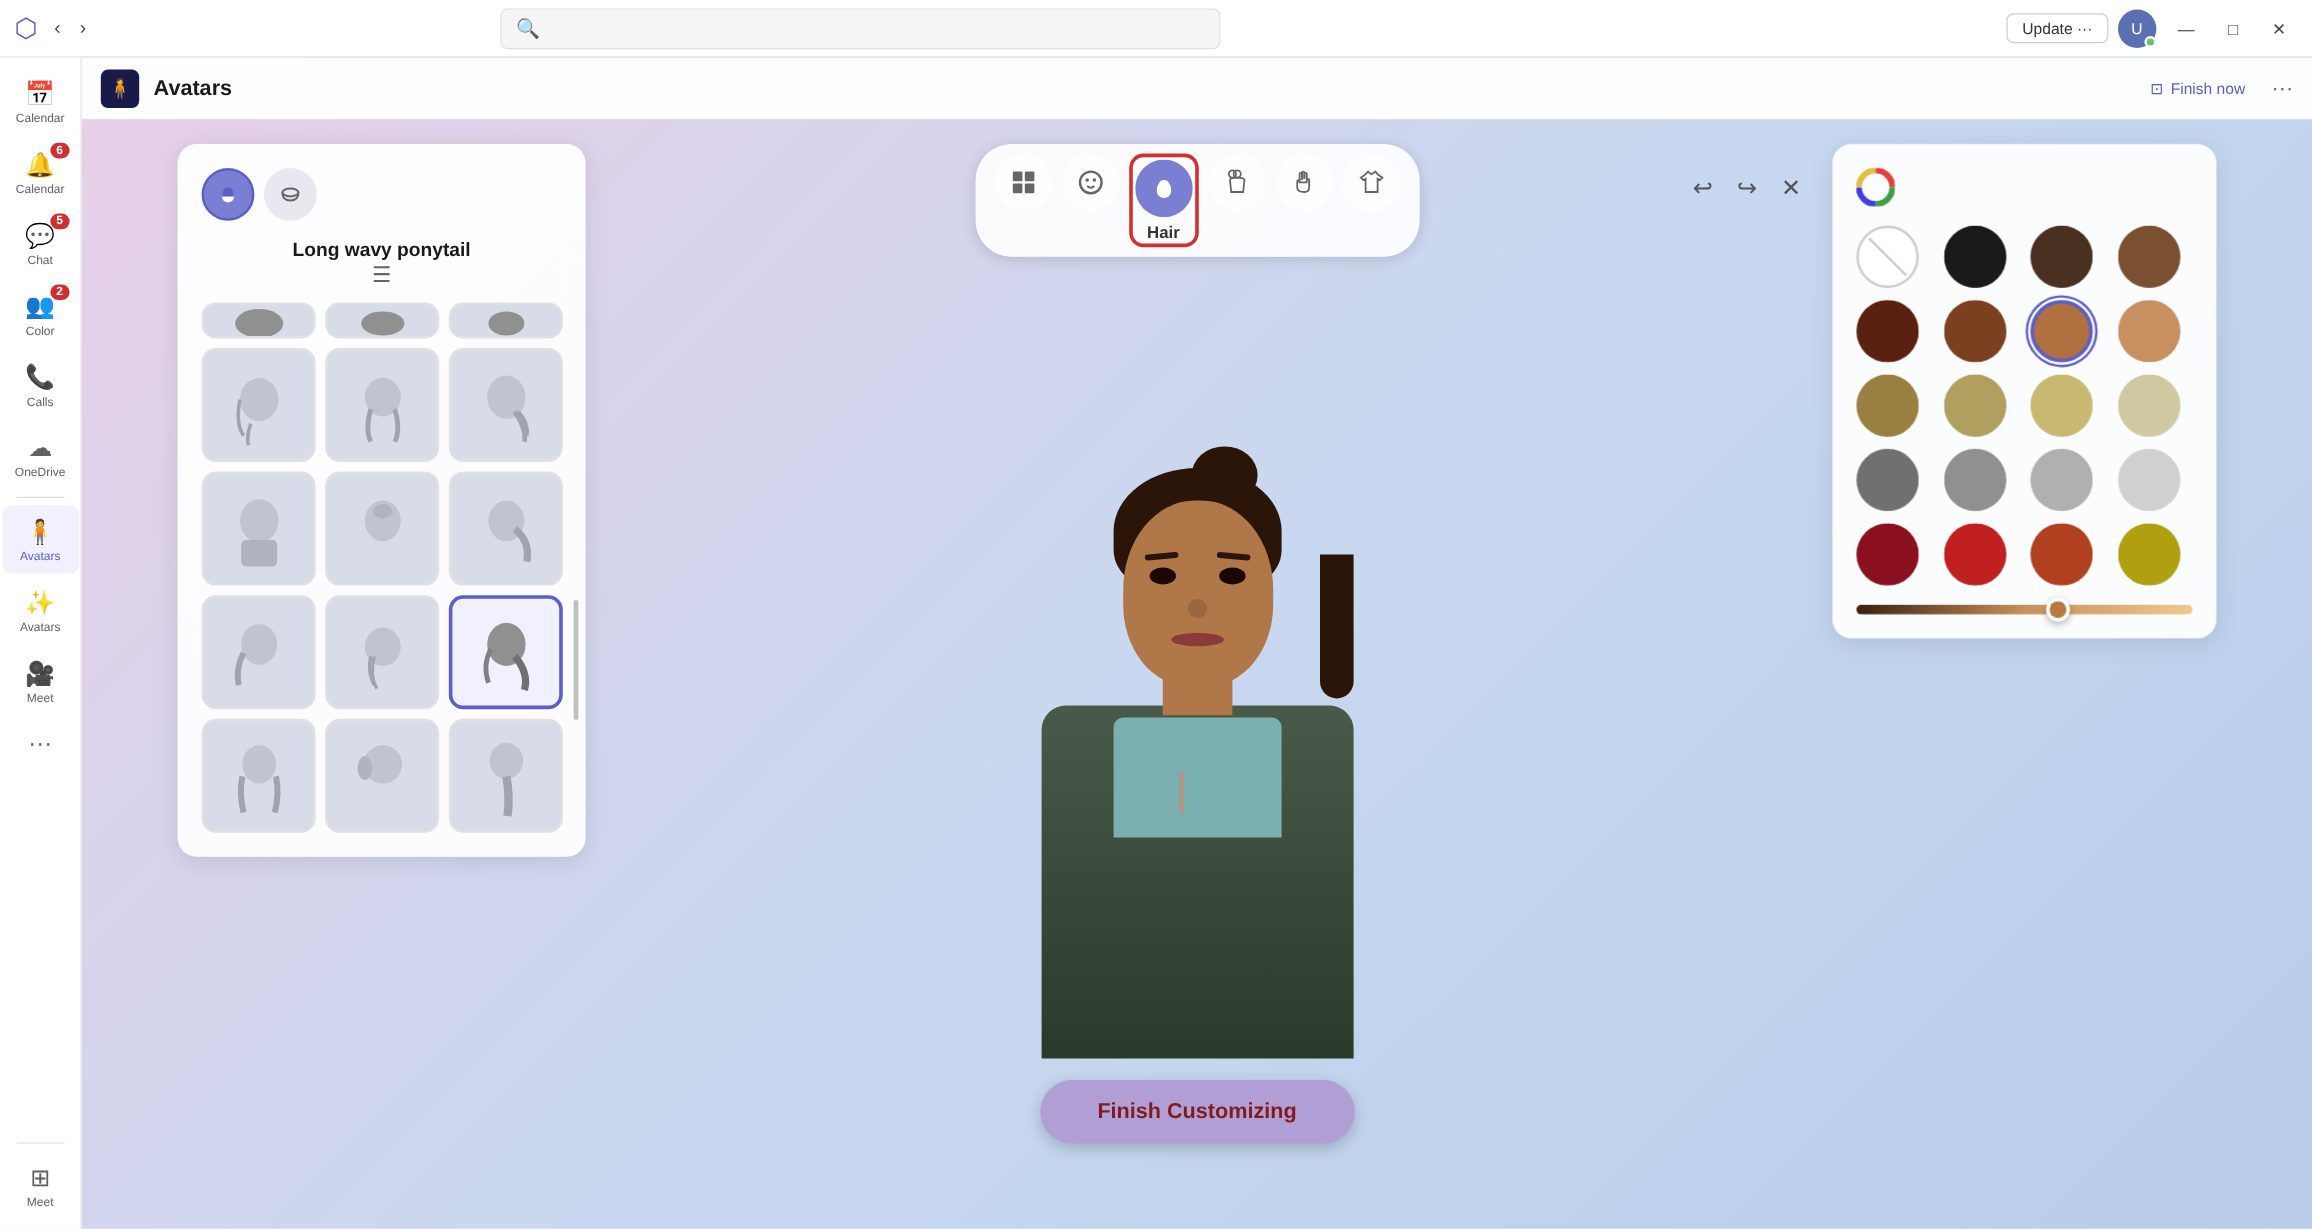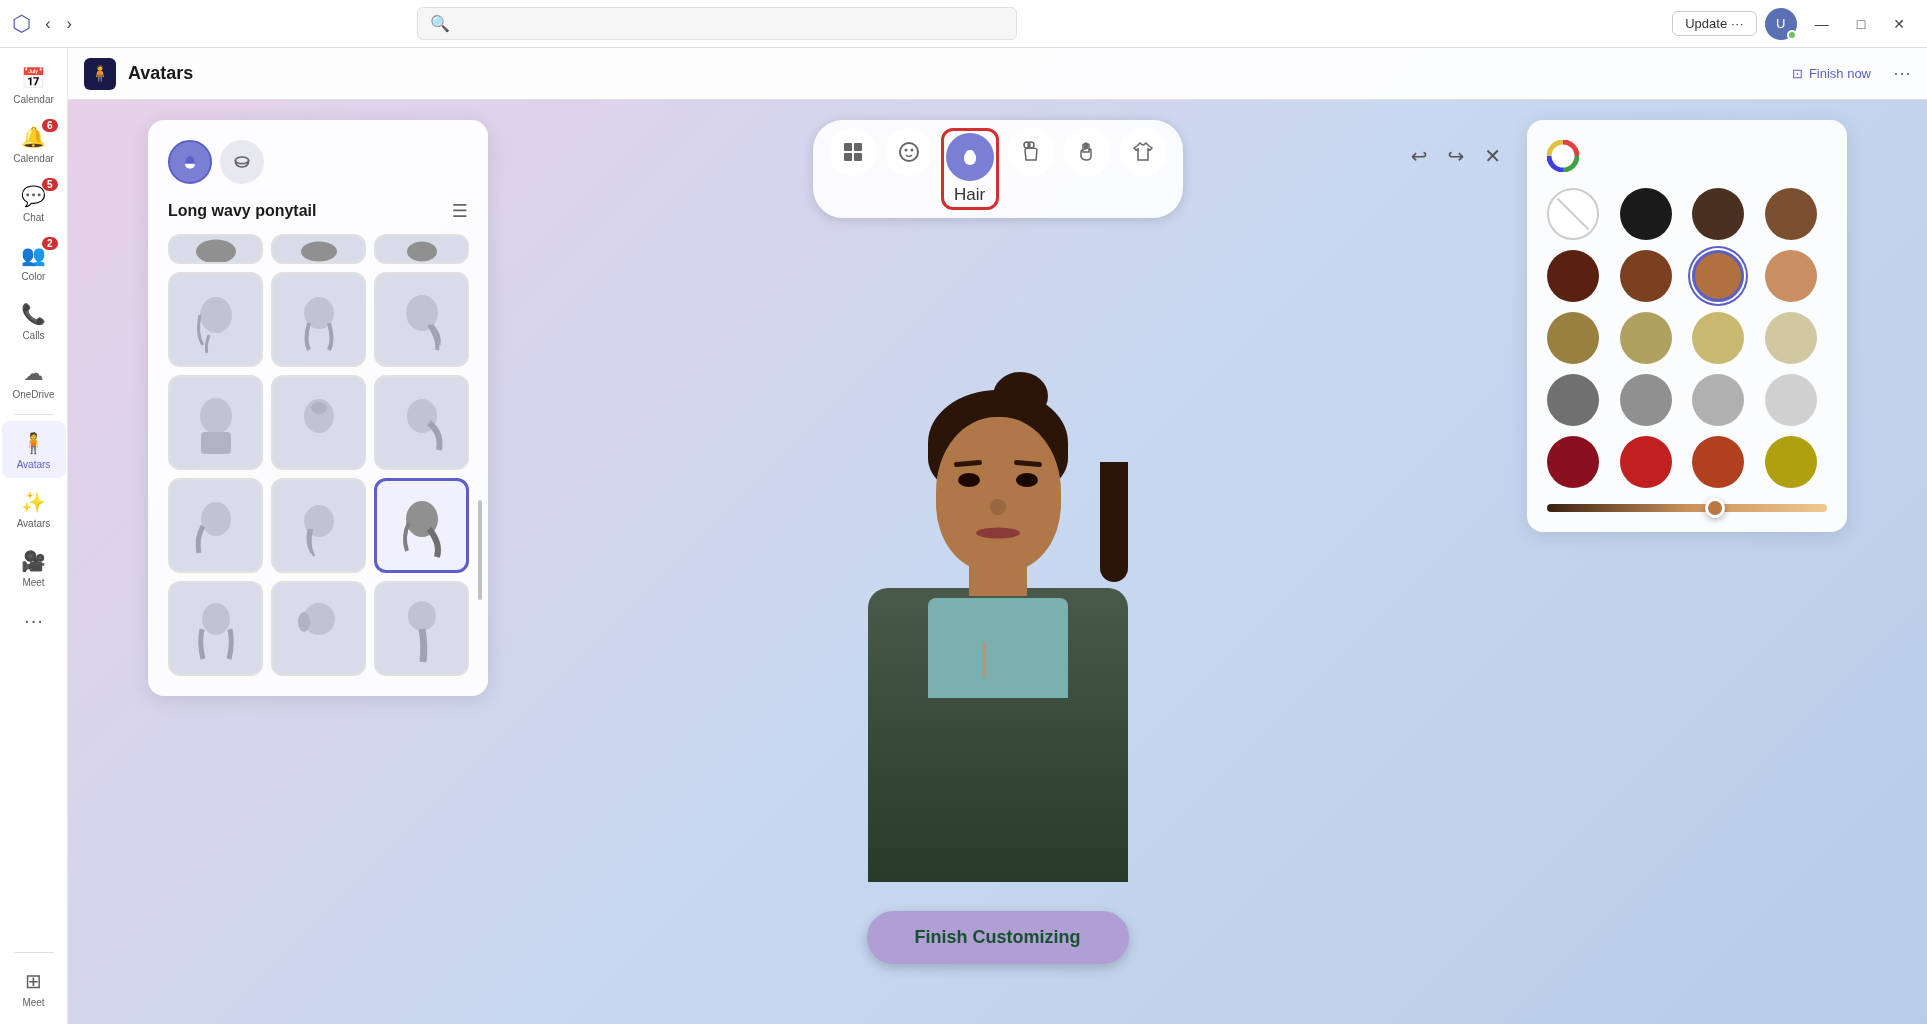--- a/index.html
+++ b/index.html
@@ -95,56 +95,56 @@
     .cat-btn {
       width: 48px; height: 48px; border-radius: 50%; border: 2px solid transparent;
       background: rgba(255,255,255,0.7); cursor: pointer; display: flex;
       align-items: center; justify-content: center; font-size: 20px;
       transition: all 0.2s;
     }
     .cat-btn.active {
       background: #7b7fd4; border-color: transparent; color: white;
     }
     .cat-btn-wrapper { display: flex; flex-direction: column; align-items: center; gap: 4px; }
-    .cat-btn-label { font-size: 17px; color: #333; font-weight: 400; }
+    .cat-btn-label { font-size: 14px; color: #333; font-weight: 700; }
     .hair-selected-wrapper {
       border: 3px solid #d32f2f; border-radius: 12px; padding: 2px;
     }
     .toolbar-action-btn { background: none; border: none; cursor: pointer; font-size: 20px; color: #555; padding: 6px; border-radius: 4px; }
 
     
     .avatar-preview {
       position: absolute; left: 50%; top: 50%; transform: translate(-50%, -40%);
       width: 400px; height: 600px;
       display: flex; align-items: center; justify-content: center;
     }
 
     
     .finish-btn {
-      position: absolute; bottom: 60px; left: 50%; transform: translateX(-50%);
-      background: #b09ed4; color: #14532d; border: none; border-radius: 30px;
+      position: absolute; bottom: 71px; left: 50%; transform: translateX(-50%);
+      background: #b09ed4; color: #7f1d1d; border: none; border-radius: 30px;
       padding: 16px 48px; font-size: 18px; font-weight: 600; cursor: pointer;
       white-space: nowrap; box-shadow: 0 4px 12px rgba(0,0,0,0.2);
     }
 
     
     .hair-panel {
       position: absolute; left: 80px; top: 20px;
       width: 340px; background: rgba(255,255,255,0.92);
       border-radius: 16px; padding: 20px; backdrop-filter: blur(10px);
       box-shadow: 0 4px 20px rgba(0,0,0,0.1); max-height: 760px; overflow: hidden;
     }
     .hair-panel-tabs { display: flex; gap: 8px; margin-bottom: 16px; }
     .hair-tab {
       width: 44px; height: 44px; border-radius: 50%; border: 2px solid transparent;
       background: #e8e8f0; cursor: pointer; display: flex; align-items: center;
       justify-content: center; font-size: 18px;
     }
     .hair-tab.active { background: #7b7fd4; color: white; border-color: #5b5fc7; }
-    .hair-panel-header { display: flex; justify-content: space-between; align-items: center; margin-bottom: 12px; }
+    .hair-panel-header { display: flex; align-items: center; margin-bottom: 12px; flex-direction: column; }
     .hair-panel-title { font-size: 16px; font-weight: 600; color: #1a1a1a; }
     .filter-btn { background: none; border: none; cursor: pointer; font-size: 18px; color: #666; }
     .hair-grid { display: grid; grid-template-columns: repeat(3, 1fr); gap: 8px; }
     .hair-item {
       width: 95px; height: 95px; border-radius: 12px; border: 2px solid #e0e0e0;
       background: #d8dce8; cursor: pointer; overflow: hidden;
       display: flex; align-items: center; justify-content: center;
     }
     .hair-item.selected { border: 3px solid #5b5fc7; background: #f0f0ff; }
 

